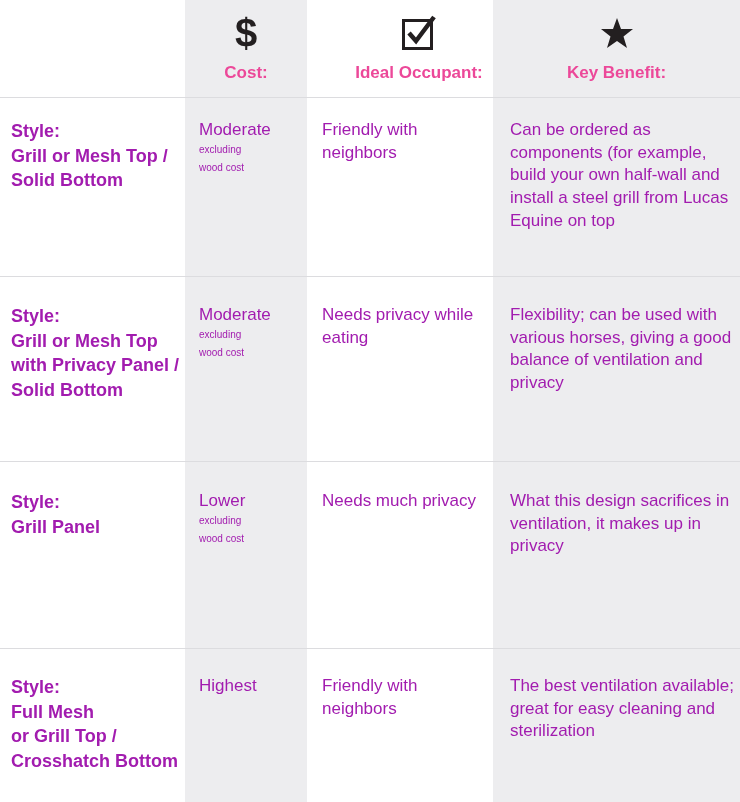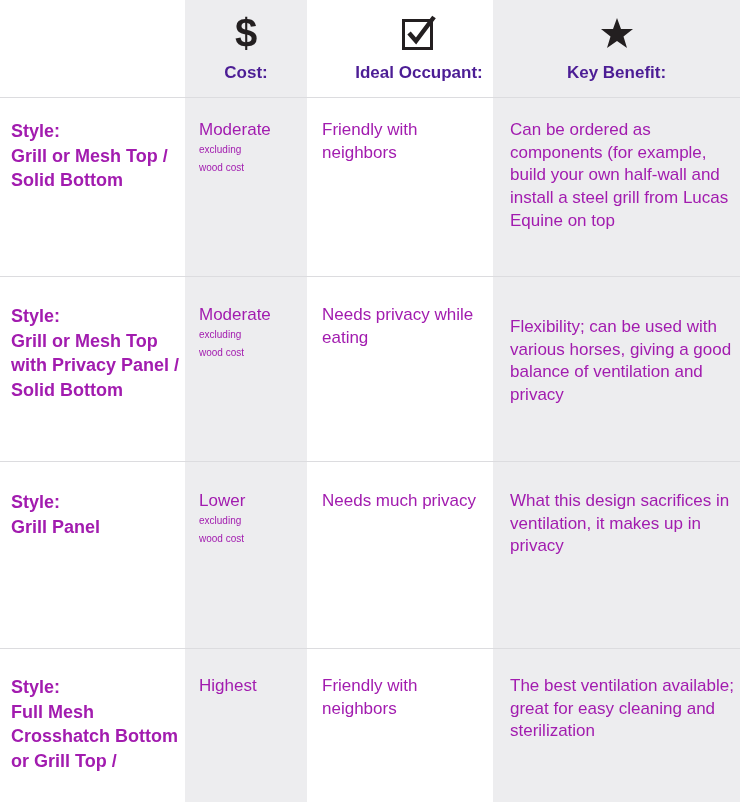--- a/index.html
+++ b/index.html
@@ -11,21 +11,21 @@
   
   .col-bg { position: absolute; top: 0; height: 802px; background: #ededef; }
   .col-bg.cost { left: 185px; width: 122px; }
   .col-bg.benefit { left: 493px; width: 247px; }
 
   
   .divider { position: absolute; left: 0; width: 740px; height: 1px; background: #dcdcdf; }
 
   .header-cell { position: absolute; top: 0; height: 97px; text-align: center; }
   .header-cell .icon { position: absolute; left: 0; right: 0; top: 12px; height: 42px; display: flex; justify-content: center; align-items: center; }
-  .header-cell .label { position: absolute; left: 0; right: 0; top: 63px; font-size: 17px; font-weight: bold; color: #4c1d95; }
+  .header-cell .label { position: absolute; left: 0; right: 0; top: 63px; font-size: 17px; font-weight: bold; color: #ec4899; }
   .h-cost { left: 185px; width: 122px; }
   .h-occ { left: 307px; width: 224px; }
   .h-benefit { left: 493px; width: 247px; }
 
   .cell { position: absolute; font-size: 17px; line-height: 22.7px; color: #a21caf; }
   .style-cell { left: 11px; width: 175px; font-weight: bold; font-size: 18px; line-height: 24.7px; }
   .style-cell .line { display: block; white-space: nowrap; }
   .cost-cell { left: 199px; width: 105px; }
   .cost-cell .main { display: block; font-size: 17px; line-height: 22px; }
   .cost-cell .sub { display: block; font-size: 10px; line-height: 18px; }
@@ -86,38 +86,38 @@
     <span class="line">Grill or Mesh Top</span>
     <span class="line">with Privacy Panel /</span>
     <span class="line">Solid Bottom</span>
   </div>
   <div class="cell cost-cell" style="top:304px">
     <span class="main">Moderate</span>
     <span class="sub">excluding</span>
     <span class="sub">wood cost</span>
   </div>
   <div class="cell occ-cell" style="top:304px">Needs privacy while eating</div>
-  <div class="cell benefit-cell" style="top:316px">Flexibility; can be used with various horses, giving a good balance of ventilation and privacy</div>
+  <div class="cell benefit-cell" style="top:304px">Flexibility; can be used with various horses, giving a good balance of ventilation and privacy</div>
 
   <div class="cell style-cell" style="top:490px">
     <span class="line">Style:</span>
     <span class="line">Grill Panel</span>
   </div>
   <div class="cell cost-cell" style="top:490px">
     <span class="main">Lower</span>
     <span class="sub">excluding</span>
     <span class="sub">wood cost</span>
   </div>
   <div class="cell occ-cell" style="top:490px">Needs much privacy</div>
   <div class="cell benefit-cell" style="top:490px">What this design sacrifices in ventilation, it makes up in privacy</div>
 
   <div class="cell style-cell" style="top:675px">
     <span class="line">Style:</span>
     <span class="line">Full Mesh</span>
+    <span class="line">or Grill Top /</span>
     <span class="line">Crosshatch Bottom</span>
-    <span class="line">or Grill Top /</span>
   </div>
   <div class="cell cost-cell" style="top:675px">
     <span class="main">Highest</span>
   </div>
   <div class="cell occ-cell" style="top:675px">Friendly with neighbors</div>
   <div class="cell benefit-cell" style="top:675px">The best ventilation available; great for easy cleaning and sterilization</div>
 </div>
 
 </body></html>

